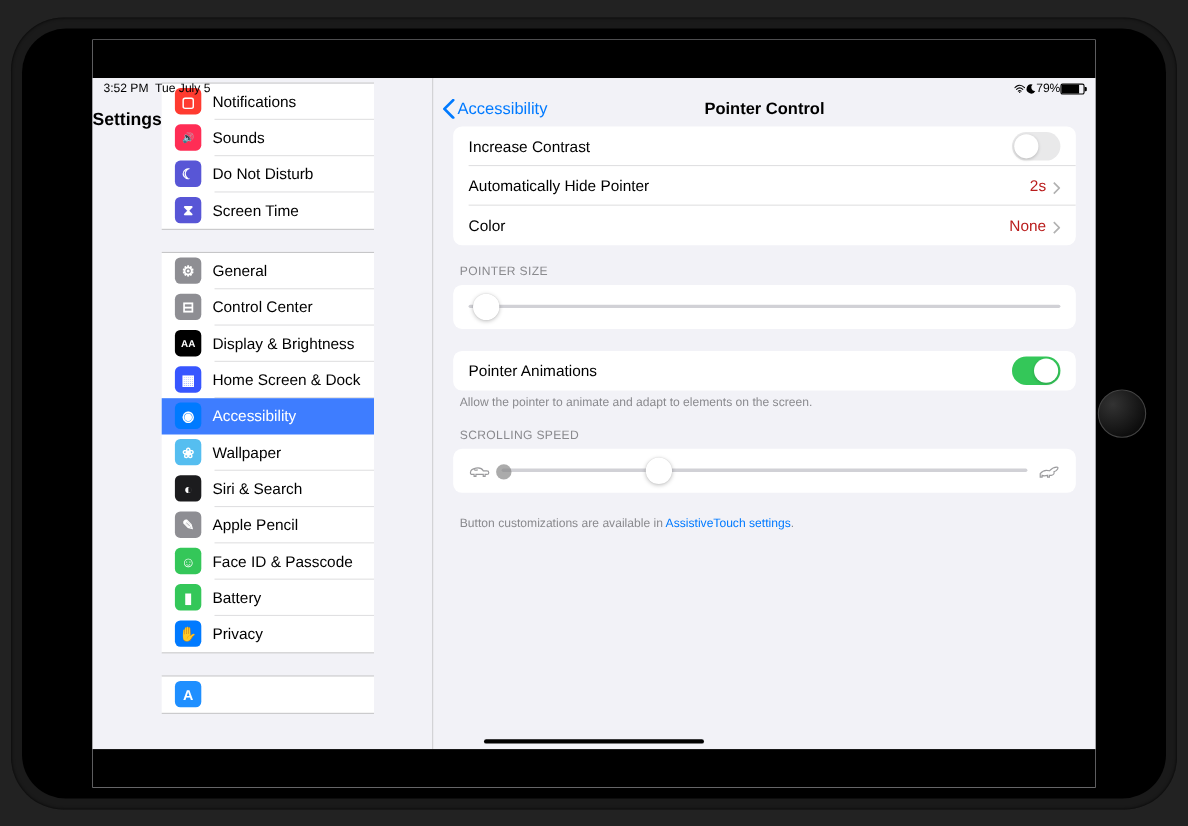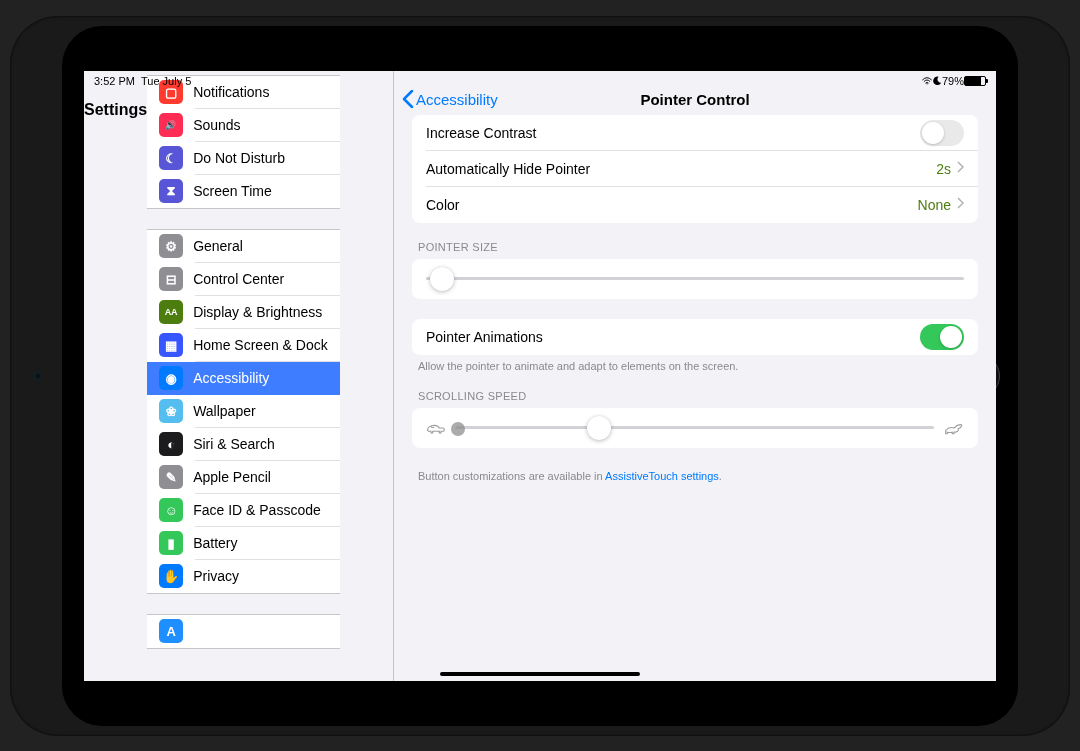--- a/index.html
+++ b/index.html
@@ -1,18 +1,18 @@
 <!DOCTYPE html>
 <html><head>
 <meta charset="utf-8">
 <style>
 * { box-sizing: border-box; margin: 0; padding: 0; }
 body { font-family: -apple-system, "Helvetica Neue", Helvetica, Arial, sans-serif; background: #222; display: flex; align-items: center; justify-content: center; height: 751px; width: 1080px; overflow: hidden; }
 .ipad-body { width: 1060px; height: 720px; background: #1a1a1a; border-radius: 48px; padding: 10px; display: flex; align-items: center; justify-content: center; box-shadow: inset 0 0 3px #000; position: relative; }
-.ipad-inner { width: 956px; height: 700px; background: #000; border-radius: 40px; position: relative; display: flex; align-items: center; justify-content: center; }
+.ipad-inner { width: 1040px; height: 700px; background: #000; border-radius: 40px; position: relative; display: flex; align-items: center; justify-content: center; }
 .home-button { position: absolute; right: 18px; top: 50%; transform: translateY(-50%); width: 44px; height: 44px; border-radius: 50%; background: radial-gradient(circle at 30% 30%, #333, #000); border: 1px solid #444; }
 .camera { position: absolute; left: 24px; top: 50%; transform: translateY(-50%); width: 8px; height: 8px; border-radius: 50%; background: #111; border: 1px solid #0a2a3a; }
 .screen { width: 912px; height: 680px; background: #f2f2f7; position: relative; overflow: hidden; display: flex; flex-direction: column; }
 .letterbox { height: 35px; background: #000; width: 100%; }
 .content-area { flex: 1; display: flex; overflow: hidden; position: relative; }
 
 .status-bar { position: absolute; top: 35px; left: 0; right: 0; height: 20px; display: flex; justify-content: space-between; align-items: center; font-size: 11px; padding: 0 10px; z-index: 10; }
 .status-left { display: flex; gap: 6px; }
 .status-right { display: flex; align-items: center; gap: 0; }
 .moon-icon { width: 10px; height: 10px; }
@@ -36,21 +36,21 @@
 .detail-header { height: 44px; display: flex; align-items: center; position: relative; border-bottom: 0.5px solid transparent; padding-top: 14px; }
 .back-btn { position: absolute; left: 8px; display: flex; align-items: center; color: #007aff; font-size: 15px; cursor: pointer; }
 .back-chevron { width: 12px; height: 18px; margin-right: 2px; }
 .detail-title { margin: 0 auto; font-size: 15px; font-weight: 600; }
 
 .section-header { font-size: 11px; letter-spacing: 0.3px; color: #8a8a8e; text-transform: uppercase; padding: 18px 24px 6px; }
 .detail-group { background: #fff; border-radius: 8px; margin: 0 18px; overflow: hidden; }
 .detail-row { display: flex; align-items: center; justify-content: space-between; height: 36px; padding: 0 14px; position: relative; }
 .detail-row:not(:last-child)::after { content: ""; position: absolute; bottom: 0; left: 14px; right: 0; height: 0.5px; background: #e0e0e2; }
 .detail-label { font-size: 14px; }
-.detail-value { font-size: 14px; color: #4d7c0f; display: flex; align-items: flex-start; gap: 6px; }
+.detail-value { font-size: 14px; color: #b91c1c; display: flex; align-items: flex-end; gap: 6px; }
 .chevron-right { width: 7px; height: 12px; opacity: 0.3; }
 
 .switch { width: 44px; height: 26px; border-radius: 13px; position: relative; cursor: pointer; }
 .switch.off { background: #e9e9ea; }
 .switch.on { background: #34c759; }
 .switch-knob { position: absolute; width: 22px; height: 22px; background: #fff; border-radius: 50%; top: 2px; box-shadow: 0 1px 3px rgba(0,0,0,0.2); }
 .switch.off .switch-knob { left: 2px; }
 .switch.on .switch-knob { right: 2px; }
 
 .slider-container { padding: 4px 14px; display: flex; align-items: center; gap: 10px; height: 40px; }
@@ -122,21 +122,21 @@
               <div class="group">
                 <div class="row">
                   <div class="icon-sq" style="background: rgb(142, 142, 147); font-size: 13px; font-weight: 600;">⚙</div>
                   <span class="row-label">General</span>
                 </div>
                 <div class="row">
                   <div class="icon-sq" style="background: rgb(142, 142, 147); font-size: 13px; font-weight: 600;">⊟</div>
                   <span class="row-label">Control Center</span>
                 </div>
                 <div class="row">
-                  <div class="icon-sq" style="background: #4d7c0f; font-size: 9px; font-weight: 600;">AA</div>
+                  <div class="icon-sq" style="background: #000000; font-size: 9px; font-weight: 600;">AA</div>
                   <span class="row-label">Display &amp; Brightness</span>
                 </div>
                 <div class="row">
                   <div class="icon-sq" style="background: rgb(55, 86, 255); font-size: 13px; font-weight: 600;">▦</div>
                   <span class="row-label">Home Screen &amp; Dock</span>
                 </div>
                 <div class="row selected">
                   <div class="icon-sq" style="background: rgb(0, 122, 255); font-size: 13px; font-weight: 600;">◉</div>
                   <span class="row-label">Accessibility</span>
                 </div>

